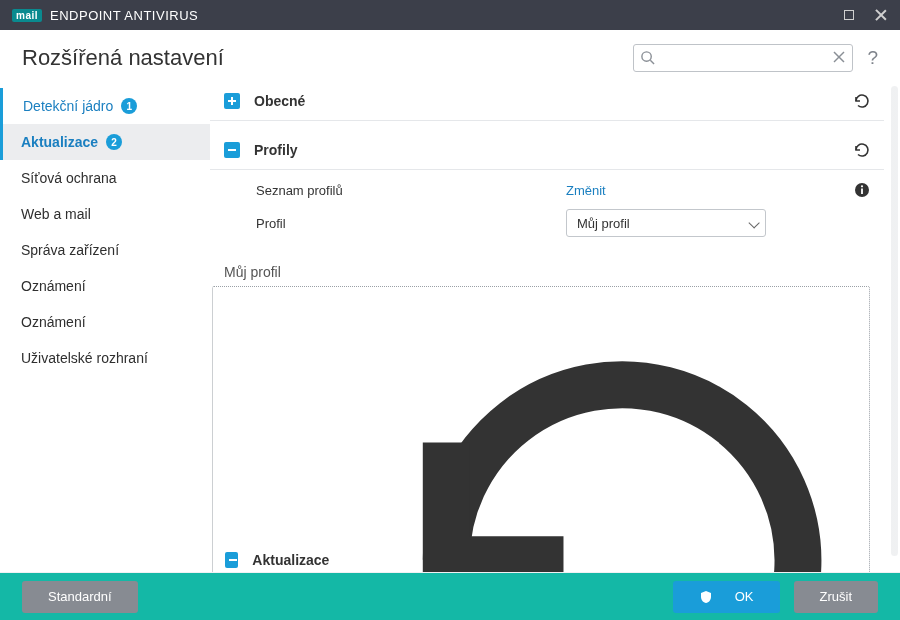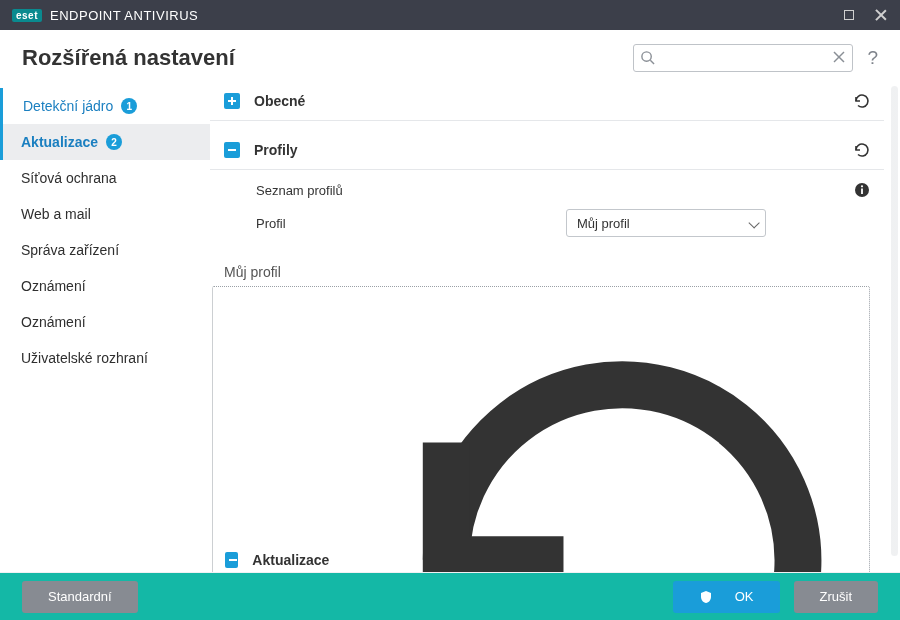--- a/index.html
+++ b/index.html
@@ -7,21 +7,21 @@
   .titlebar { height: 30px; background: #3c3f4a; color: #fff; display: flex; align-items: center; padding: 0 12px; }
   .titlebar .brand { font-size: 13px; letter-spacing: 0.5px; display: flex; align-items: center; gap: 8px; }
   .titlebar .brand .eset-badge { background:#0a8a8f; color:#fff; font-size:10px; font-weight:600; padding:1px 4px; border-radius:2px; }
   .titlebar .win-controls { margin-left:auto; display:flex; gap:18px; }
   .titlebar .win-controls span { display:inline-block; width:14px; height:14px; position:relative; cursor:pointer; }
   .win-maximize::before { content:""; position:absolute; inset:2px; border:1.2px solid #d0d0d0; }
   .win-close::before, .win-close::after { content:""; position:absolute; left:6px; top:0; width:1.5px; height:14px; background:#d0d0d0; transform:rotate(45deg); }
   .win-close::after { transform:rotate(-45deg); }
 
   .header-row { display:flex; align-items:center; padding:14px 22px 10px 22px; }
-  .header-row h1 { font-size:22px; font-weight:700; color:#333; }
+  .header-row h1 { font-size:22px; font-weight:400; color:#333; }
   .header-row .spacer { flex:1; }
   .search-wrap { position:relative; width:220px; }
   .search-wrap input { width:100%; height:28px; border:1px solid #bfc3c8; border-radius:3px; padding:0 26px; font-size:13px; outline:none; }
   .search-wrap .search-icon { position:absolute; left:7px; top:6px; width:15px; height:15px; }
   .search-wrap .clear-icon { position:absolute; right:7px; top:6px; width:14px; height:14px; cursor:pointer; }
   .help-q { margin-left:14px; font-size:19px; color:#7d828a; cursor:pointer; }
 
   .body-row { display:flex; height:490px; }
   .sidebar { width:210px; padding:6px 0 0 0; }
   .sb-item { display:flex; align-items:center; gap:8px; padding:10px 16px 10px 18px; font-size:14px; color:#2f2f2f; cursor:pointer; border-left:3px solid transparent; }
@@ -68,21 +68,21 @@
   .btn-blue .shield { width:14px; height:14px; }
   .footer .spacer { flex:1; }
 
   svg { display:block; }
 </style>
 </head>
 <body>
 
 <div class="titlebar">
   <div class="brand">
-    <span class="eset-badge">eset</span>
+    <span class="eset-badge">mail</span>
     <span style="font-weight:300;">ENDPOINT ANTIVIRUS</span>
   </div>
   <div class="win-controls">
     <span class="win-maximize"></span>
     <span class="win-close"></span>
   </div>
 </div>
 
 <div class="header-row">
   <h1>Rozšířená nastavení</h1>
@@ -151,20 +151,21 @@
           <span class="exp-box exp-minus"></span>
           <span class="title">Profily</span>
           <svg class="undo" viewBox="0 0 18 18">
               <path d="M4 9a6 6 0 1 1 2 4.5" fill="none" stroke="#333" stroke-width="1.6"></path>
               <path d="M4 5v4h4" fill="none" stroke="#333" stroke-width="1.6"></path>
             </svg>
         </div>
         <div class="sec-body">
           <div class="row">
             <span class="lbl">Seznam profilů</span>
+            <div class="ctl"><span class="link">Změnit</span></div>
             <svg class="info-i" viewBox="0 0 16 16">
                 <circle cx="8" cy="8" r="7" fill="#333"></circle>
                 <rect x="7.1" y="6.5" width="1.8" height="5.5" fill="#fff"></rect>
                 <circle cx="8" cy="4.3" r="1.1" fill="#fff"></circle>
               </svg>
           </div>
           <div class="row">
             <span class="lbl">Profil</span>
             <div class="ctl">
                 <div class="sel">

